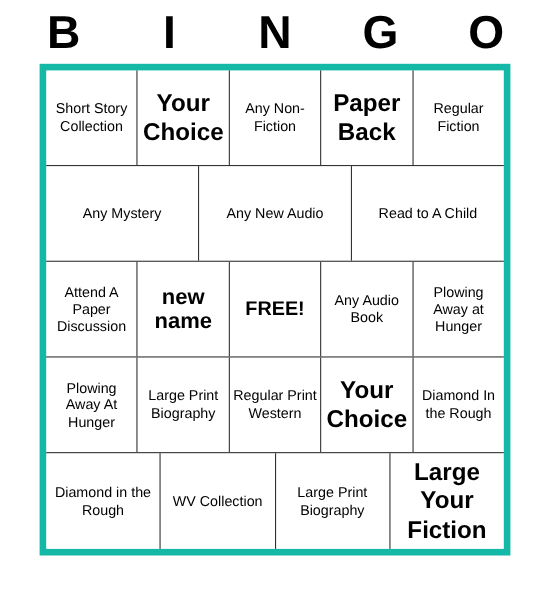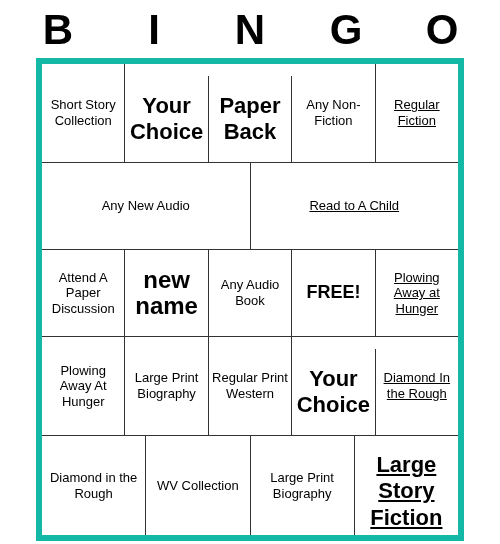--- a/index.html
+++ b/index.html
@@ -43,73 +43,72 @@
       text-align: center;
       display: flex;
       align-items: center;
       justify-content: center;
       min-height: 86px;
       font-size: 13px;
       line-height: 1.2;
     }
     .bingo-cell:last-child {
       border-right: none;
-      text-decoration: underline;
     }
     .bingo-cell.large-text {
       font-size: 22px;
       font-weight: bold;
-      margin-top: 12px;
     }
     .bingo-cell.free {
       font-size: 18px;
       font-weight: bold;
     }
     .bingo-cell.new-name {
-      font-size: 24px;
+      font-size: 20px;
       font-weight: bold;
       line-height: 1.1;
     }
   </style>
 </head>
 <body>
 
 <div class="bingo-title">
   <span class="bingo-letter">B</span>
   <span class="bingo-letter">I</span>
   <span class="bingo-letter">N</span>
   <span class="bingo-letter">G</span>
   <span class="bingo-letter">O</span>
 </div>
 
 <div class="bingo-grid">
 <div class="bingo-row">
       <div class="bingo-cell">Short Story Collection</div>
       <div class="bingo-cell large-text">Your Choice</div>
+      <div class="bingo-cell">Any Non-Fiction</div>
       <div class="bingo-cell large-text">Paper Back</div>
-      <div class="bingo-cell">Any Non-Fiction</div>
       <div class="bingo-cell">Regular Fiction</div>
     </div>
     <div class="bingo-row">
+      <div class="bingo-cell">Any Mystery</div>
       <div class="bingo-cell">Any New Audio</div>
       <div class="bingo-cell">Read to A Child</div>
     </div>
     <div class="bingo-row">
       <div class="bingo-cell">Attend A Paper Discussion</div>
       <div class="bingo-cell new-name">new name</div>
+      <div class="bingo-cell free">FREE!</div>
       <div class="bingo-cell">Any Audio Book</div>
-      <div class="bingo-cell free">FREE!</div>
       <div class="bingo-cell">Plowing Away at Hunger</div>
     </div>
     <div class="bingo-row">
       <div class="bingo-cell">Plowing Away At Hunger</div>
       <div class="bingo-cell">Large Print Biography</div>
       <div class="bingo-cell">Regular Print Western</div>
       <div class="bingo-cell large-text">Your Choice</div>
       <div class="bingo-cell">Diamond In the Rough</div>
     </div>
     <div class="bingo-row">
       <div class="bingo-cell">Diamond in the Rough</div>
       <div class="bingo-cell">WV Collection</div>
       <div class="bingo-cell">Large Print Biography</div>
-      <div class="bingo-cell large-text">Large Story Fiction</div>
+      <div class="bingo-cell large-text">Large Your Fiction</div>
     </div>
   </div>
 
 </body></html>

